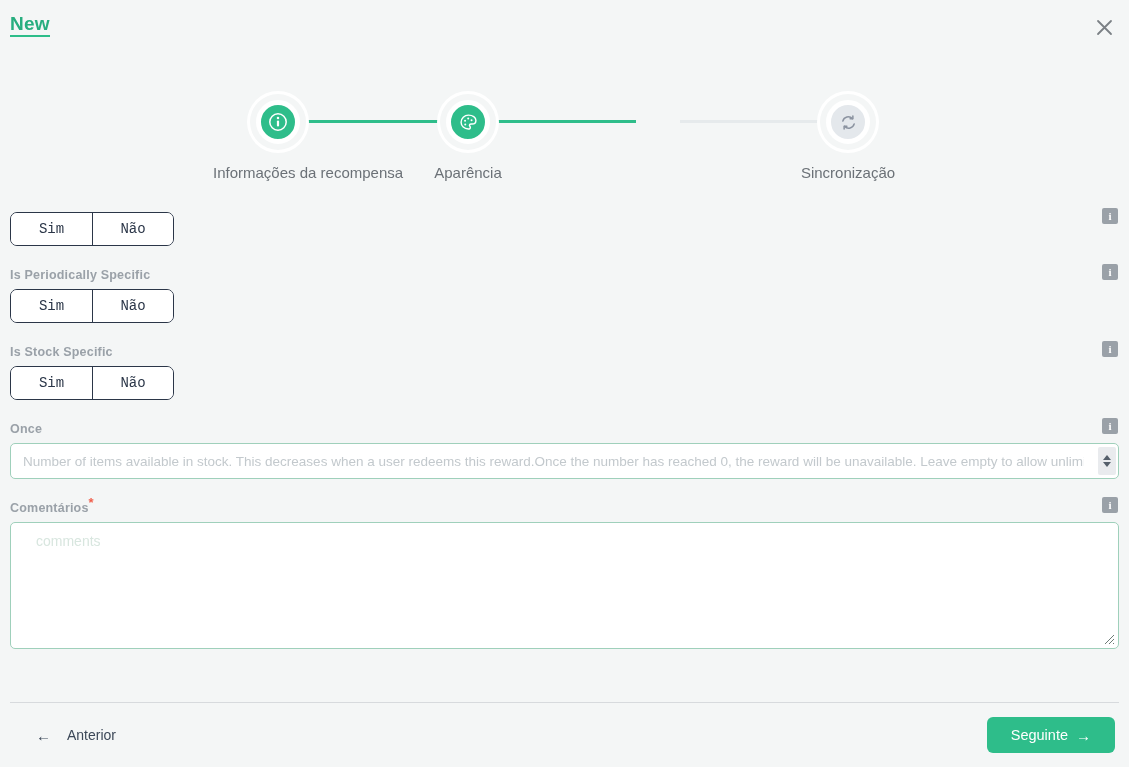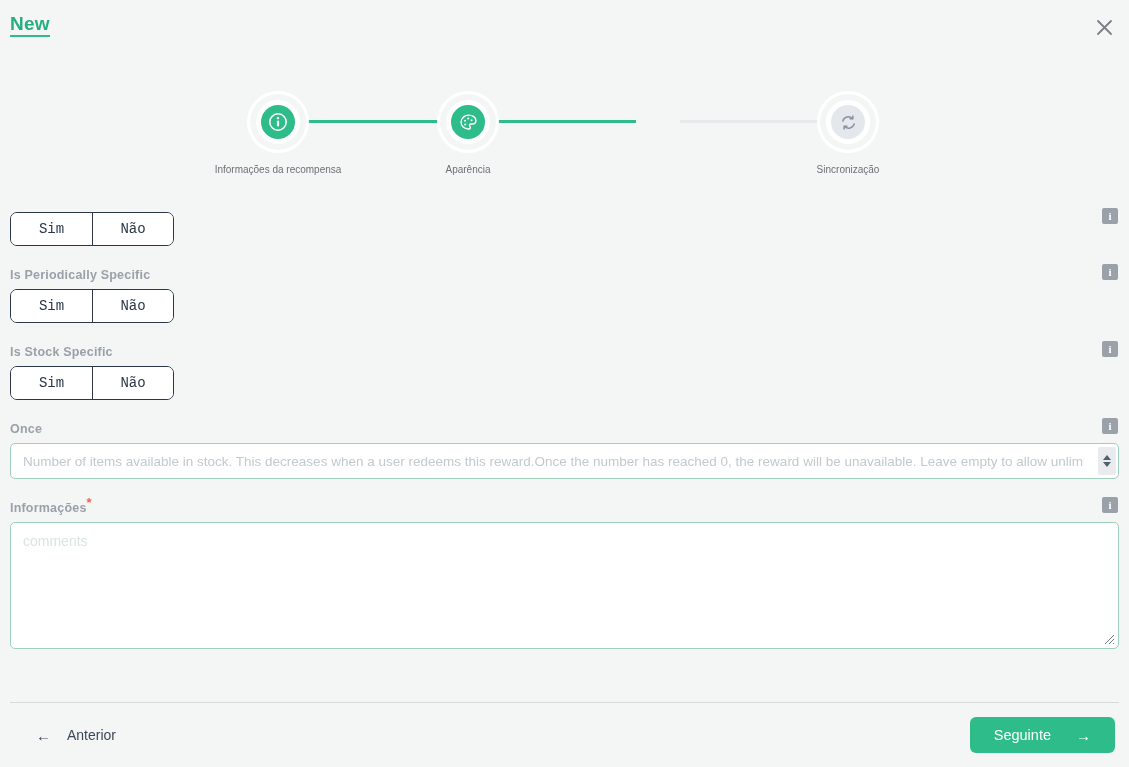--- a/index.html
+++ b/index.html
@@ -94,21 +94,21 @@
     z-index: 2;
     cursor: pointer;
   }
   .circle.idle {
     background: #e4e8ec;
     box-shadow: 0 0 0 6px #f4f6f6, 0 0 0 7px #ffffff, 0 0 0 9px #ffffff;
   }
   .circle svg { display: block; }
   .step-label {
     margin-top: 20px;
-    font-size: 10px;
+    font-size: 15px;
     color: #6b7177;
     white-space: nowrap;
   }
   .step-label.active {
     color: #2ebd8a;
     font-weight: 600;
   }
 
   
   .form {
@@ -206,21 +206,21 @@
   .spinner .up { border-bottom: 5px solid #555f6b; }
   .spinner .dn { border-top: 5px solid #555f6b; }
 
   
   .comments-area {
     width: 100%;
     height: 127px;
     border: 1px solid #9fd0bb;
     border-radius: 5px;
     background: #ffffff;
-    padding: 10px 12px;
+    padding: 10px 25px;
     font-size: 14px;
     color: #3c4858;
     font-family: "Liberation Sans", sans-serif;
     outline: none;
     resize: none;
     display: block;
   }
   .comments-area::placeholder { color: #d8e6df; }
   .ta-wrap { position: relative; }
   .resize-grip {
@@ -259,21 +259,21 @@
     color: #3c4858;
     background: transparent;
     border: none;
     cursor: pointer;
     padding: 8px 20px 8px 22px;
     font-family: "Liberation Sans", sans-serif;
   }
   .next-btn {
     display: flex;
     align-items: center;
-    gap: 25px;
+    gap: 8px;
     font-size: 14.5px;
     color: #ffffff;
     background: #2ebd8a;
     border: none;
     border-radius: 6px;
     cursor: pointer;
     height: 36px;
     padding: 0 24px;
     font-family: "Liberation Sans", sans-serif;
   }
@@ -370,21 +370,21 @@
     <div class="stock-wrap">
       <input class="stock-input" type="text" placeholder="Number of items available in stock. This decreases when a user redeems this reward.Once the number has reached 0, the reward will be unavailable. Leave empty to allow unlimited redemptions." style="">
       <div class="spinner">
         <span class="ch up"></span>
         <span class="ch dn"></span>
       </div>
     </div>
   </div>
 
   <div class="field">
-    <label class="field-label"><span>Informações</span><span class="req">*</span></label>
+    <label class="field-label"><span>Comentários</span><span class="req">*</span></label>
     <div class="info-badge">i</div>
     <div class="ta-wrap">
       <textarea class="comments-area" placeholder="comments" style=""></textarea>
       <svg class="resize-grip" viewBox="0 0 14 14">
         <g stroke="#6d7b76" stroke-width="1">
           <line x1="12" y1="3" x2="3" y2="12"></line>
           <line x1="12" y1="7" x2="7" y2="12"></line>
           <line x1="12" y1="11" x2="11" y2="12"></line>
         </g>
       </svg>

